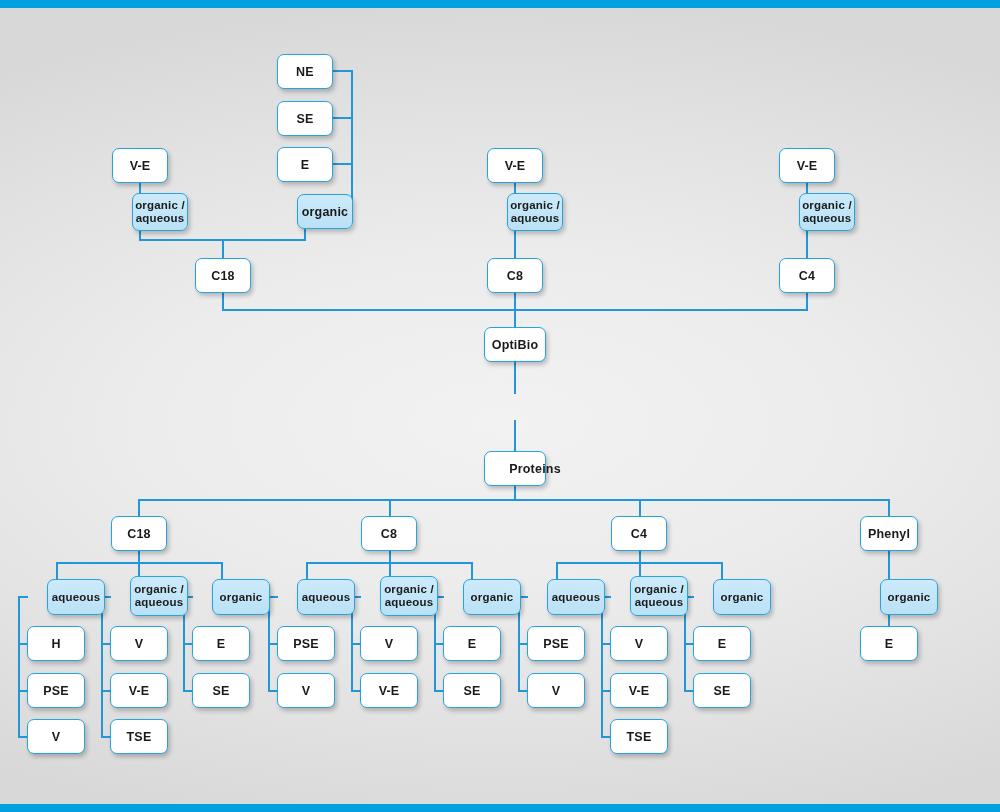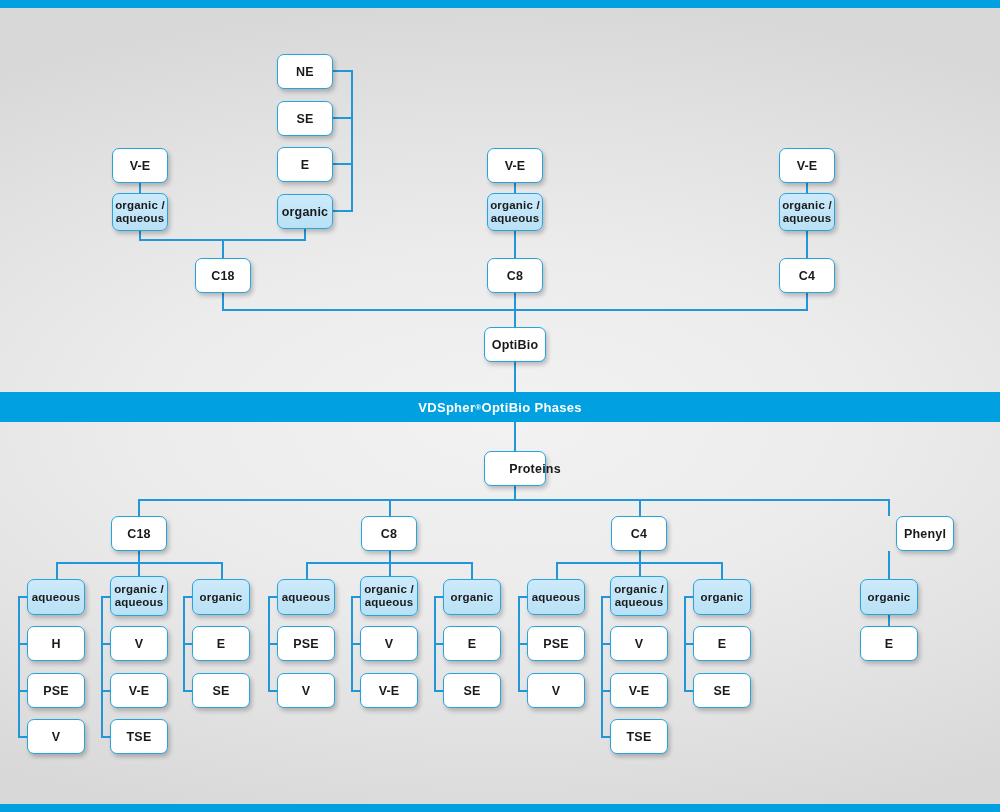--- a/index.html
+++ b/index.html
@@ -41,20 +41,21 @@
     letter-spacing:.2px;
     display:flex;align-items:center;justify-content:center;
     text-align:center;
     line-height:1.12;
     box-shadow:2px 3px 4px rgba(0,0,0,0.22);
     z-index:5;
   }
   .node.hl{
     background:#bfe4f7;
     background:linear-gradient(180deg,#cdeafb 0%,#b9e1f6 100%);
+    margin-left:20px;
   }
   .node.small{font-size:11.5px;}
 
   .banner{
     position:absolute;
     left:0;width:1000px;
     background:#00a0e1;
     color:#ffffff;
     display:flex;align-items:center;justify-content:center;
     font-size:13px;
@@ -115,25 +116,20 @@
   <div class="ln lnv" style="left:514px;top:293px;height:17px;"></div>
   <div class="ln lnv" style="left:806px;top:293px;height:17px;"></div>
   <div class="ln lnh" style="left:222px;top:309px;width:586px;"></div>
   <div class="ln lnv" style="left:514px;top:309px;height:18px;"></div>
 
   <div class="node" style="left:484px;top:327px;width:62px;height:35px;">OptiBio</div>
 
   <div class="ln lnv" style="left:514px;top:362px;height:32px;"></div>
   <div class="ln lnv" style="left:514px;top:420px;height:32px;"></div>
 
-  <div class="banner" style="top:392px;height:30px;">
-    <span>VDSpher</span>
-      <sup>®</sup>
-      <span> OptiBio Phases</span>
-  </div>
 
   <div class="node" style="left:484px;top:451px;width:62px;height:35px;padding-left:40px;">Proteins</div>
 
   <div class="ln lnv" style="left:514px;top:486px;height:14px;"></div>
   <div class="ln lnh" style="left:138px;top:499px;width:751px;"></div>
   <div class="ln lnv" style="left:138px;top:499px;height:17px;"></div>
   <div class="ln lnv" style="left:389px;top:499px;height:17px;"></div>
   <div class="ln lnv" style="left:639px;top:499px;height:17px;"></div>
   <div class="ln lnv" style="left:888px;top:499px;height:17px;"></div>
 
@@ -235,19 +231,19 @@
   <div class="node" style="left:610px;top:673px;width:58px;height:35px;">V-E</div>
   <div class="node" style="left:610px;top:719px;width:58px;height:35px;">TSE</div>
 
   <div class="ln lnv" style="left:684px;top:596px;height:95px;"></div>
   <div class="ln lnh" style="left:684px;top:596px;width:10px;"></div>
   <div class="ln lnh" style="left:684px;top:643px;width:10px;"></div>
   <div class="ln lnh" style="left:684px;top:690px;width:10px;"></div>
   <div class="node" style="left:693px;top:626px;width:58px;height:35px;">E</div>
   <div class="node" style="left:693px;top:673px;width:58px;height:35px;">SE</div>
 
-  <div class="node" style="left:860px;top:516px;width:58px;height:35px;margin-left:36px;">Phenyl</div>
+  <div class="node" style="left:860px;top:516px;width:58px;height:35px;">Phenyl</div>
   <div class="ln lnv" style="left:888px;top:551px;height:28px;"></div>
   <div class="node hl small" style="left:860px;top:579px;width:58px;height:36px;white-space:pre-line;">organic</div>
   <div class="ln lnv" style="left:888px;top:615px;height:11px;"></div>
   <div class="node" style="left:860px;top:626px;width:58px;height:35px;">E</div>
 
 </div>
 
 </body></html>

